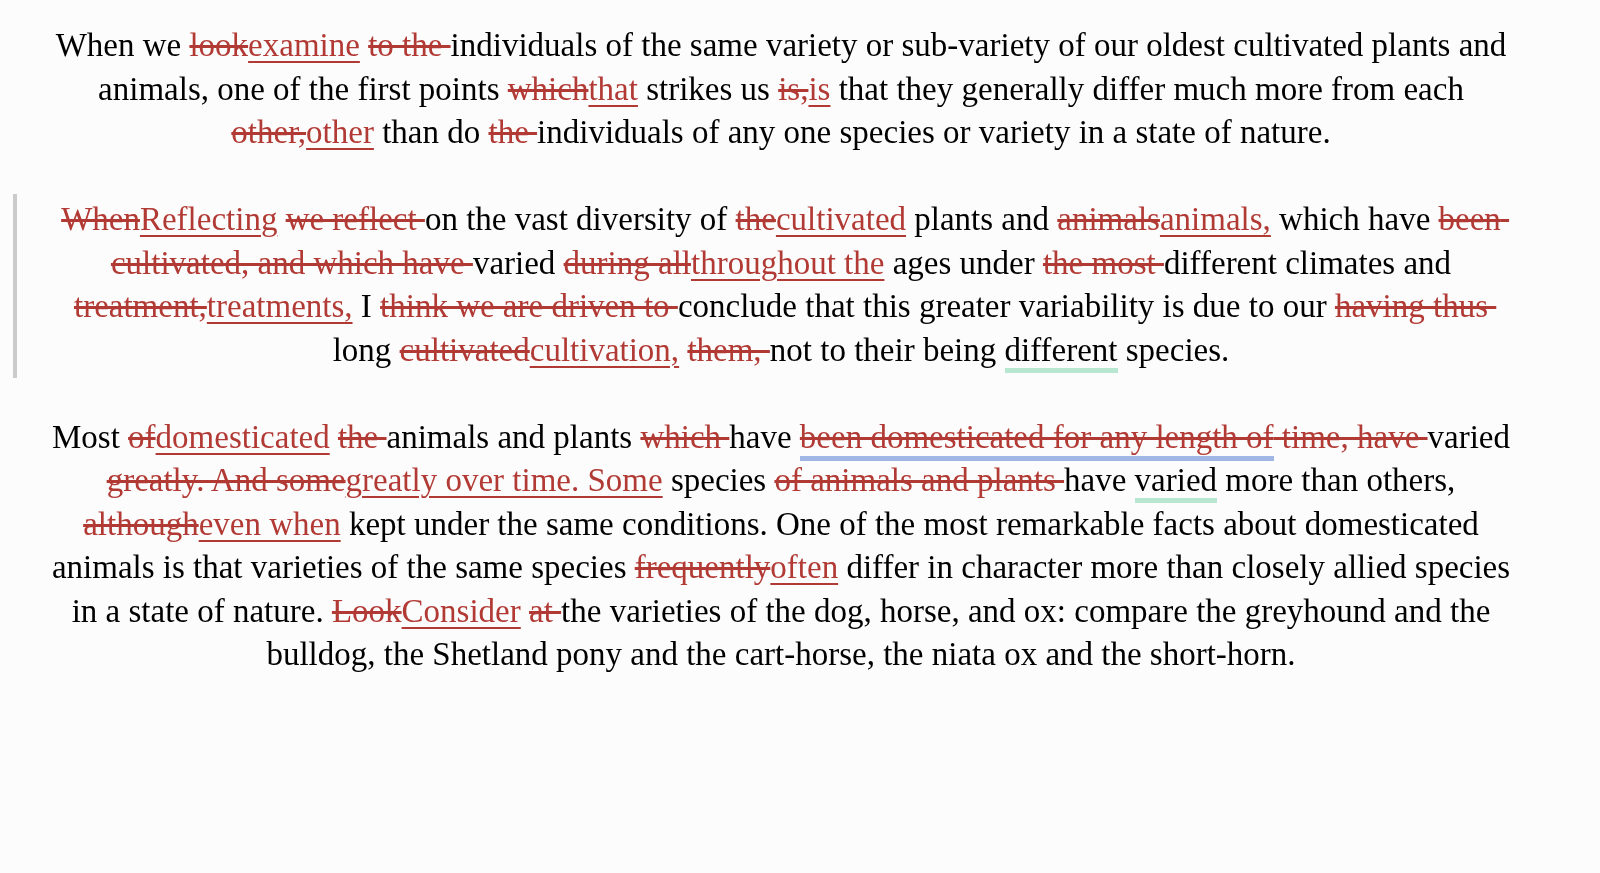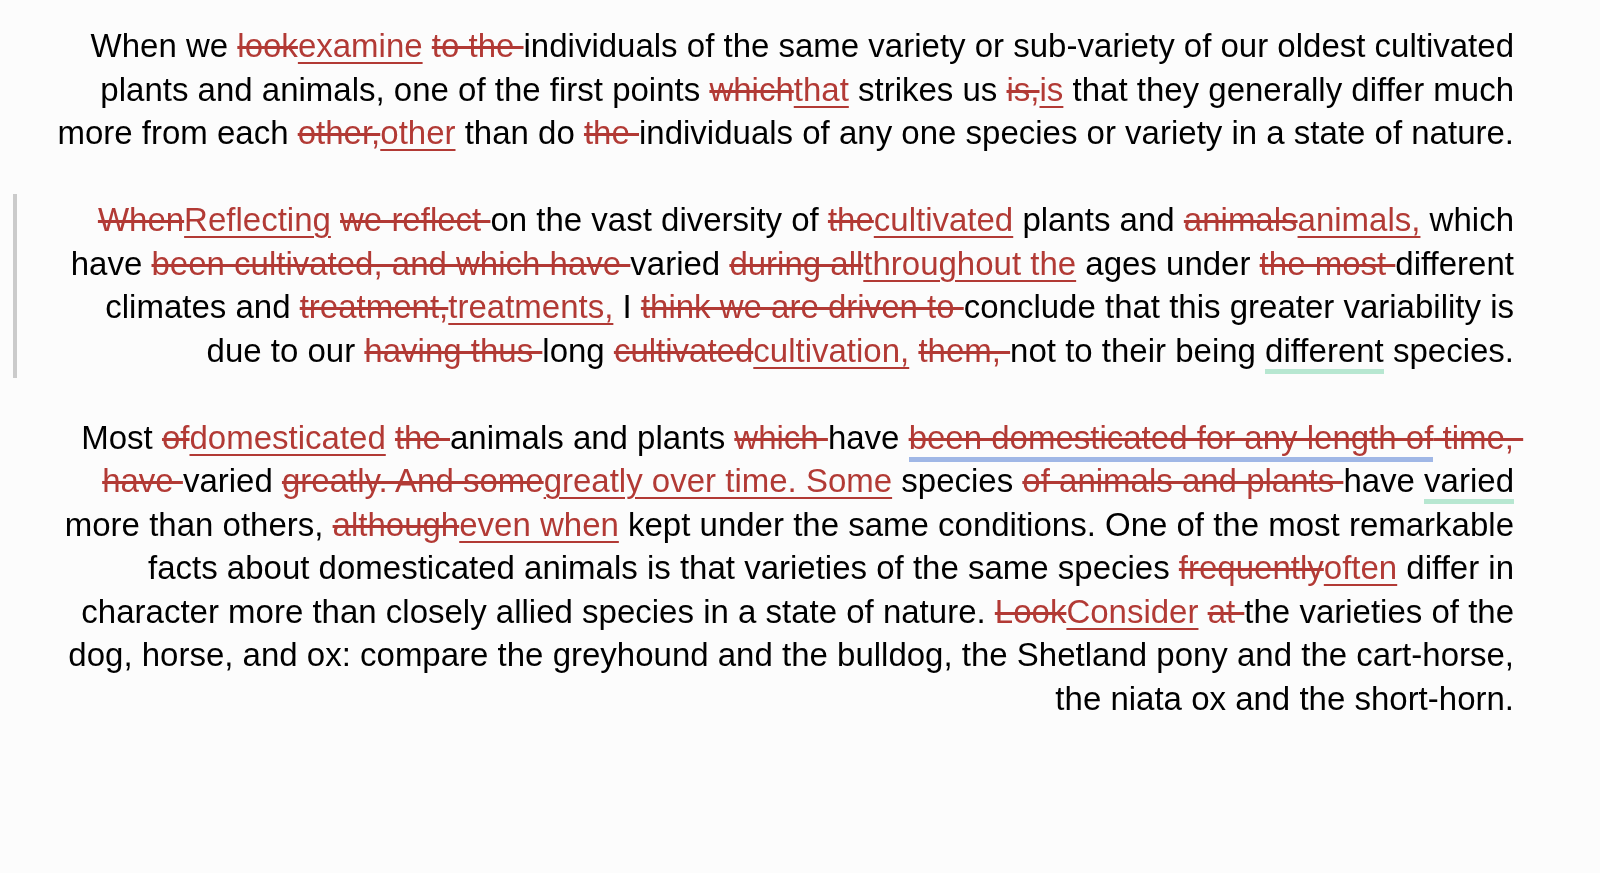--- a/index.html
+++ b/index.html
@@ -7,25 +7,25 @@
     padding: 0;
     background: #fcfcfc;
   }
   .page {
     position: relative;
     width: 1600px;
     min-height: 873px;
     box-sizing: border-box;
     padding: 24px 86px 30px 48px;
     background: #fcfcfc;
-    font-family: Liberation Sans, sans-serif;
+    font-family: Liberation Serif, serif;
     font-size: 33px;
     line-height: 43.5px;
     color: #000000;
-    text-align: right;
+    text-align: center;
   }
   .para {
     position: relative;
     margin: 0 0 43.5px 0;
   }
   .para:last-child { margin-bottom: 5px; }
   .run { white-space: pre-wrap; }
   .normal { color: var(--text-color, #000); }
   .deleted {
     color: var(--revision-red, #b23a35);

